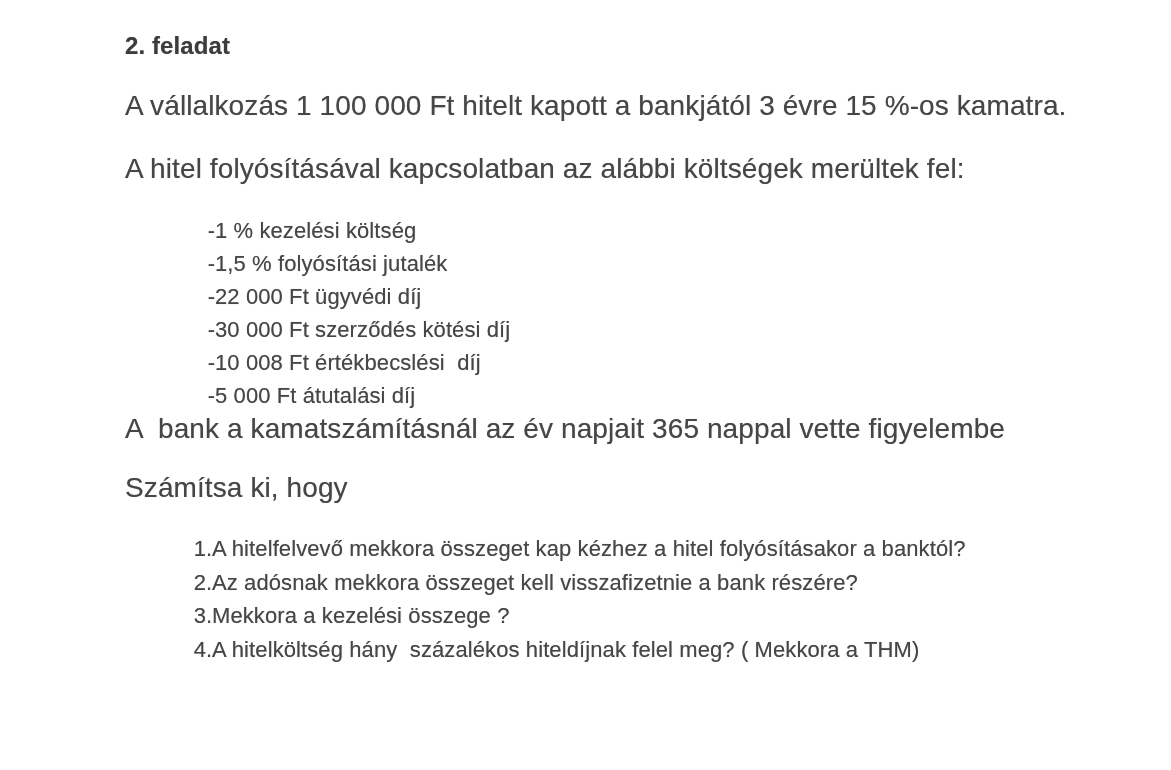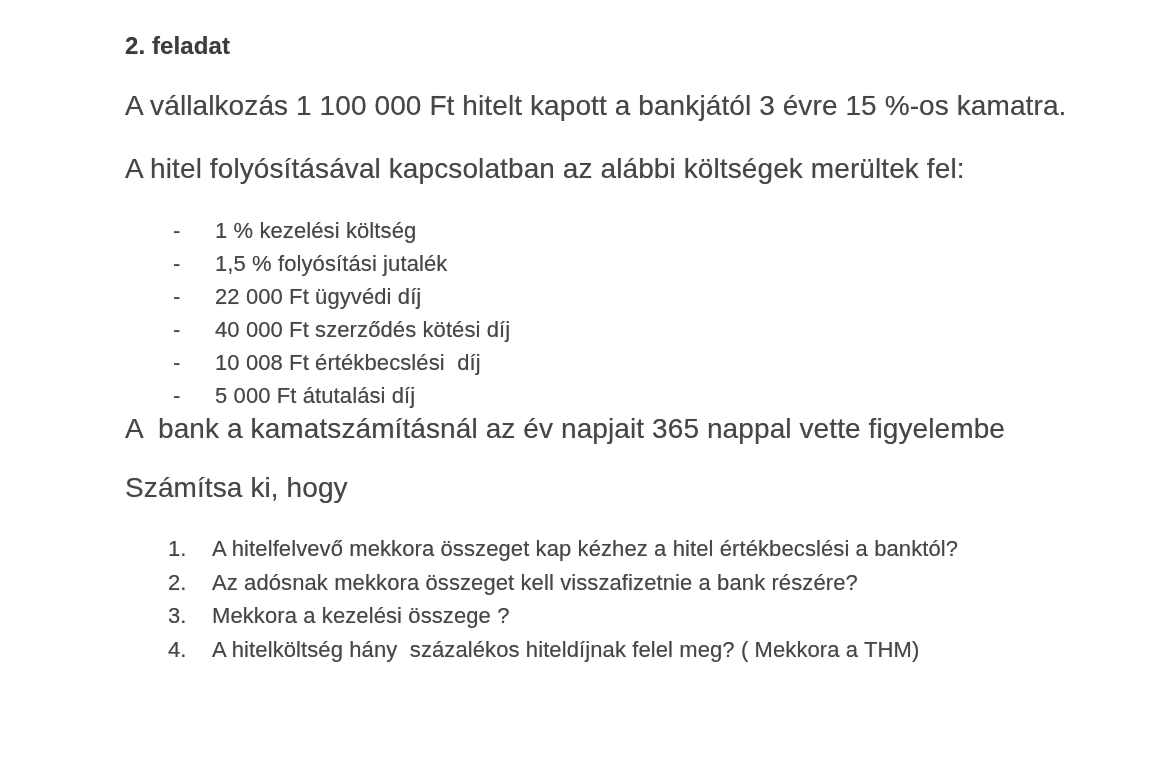--- a/index.html
+++ b/index.html
@@ -7,20 +7,21 @@
     width: 1171px; height: 770px;
     background: #ffffff;
     overflow: hidden;
     font-family: "Liberation Sans", sans-serif;
   }
   .page {
     position: relative;
     width: 1171px; height: 770px;
     background: #ffffff;
     color: #464646;
+    text-align: right;
   }
   .txt {
     position: absolute;
     white-space: pre-wrap;
     font-size: 28px;
     line-height: 28px;
     color: #464646;
     text-shadow: 0 0 0.7px rgba(74,74,74,0.55);
     letter-spacing: 0.1px;
   }
@@ -92,40 +93,40 @@
     <div class="cost-row">
       <span class="dash">-</span>
       <span class="cost-text">1,5 % folyósítási jutalék</span>
     </div>
     <div class="cost-row">
       <span class="dash">-</span>
       <span class="cost-text">22 000 Ft ügyvédi díj</span>
     </div>
     <div class="cost-row">
       <span class="dash">-</span>
-      <span class="cost-text">40 000 Ft szerződés kötési díj</span>
+      <span class="cost-text">30 000 Ft szerződés kötési díj</span>
     </div>
     <div class="cost-row">
       <span class="dash">-</span>
       <span class="cost-text">10 008 Ft értékbecslési  díj</span>
     </div>
     <div class="cost-row">
       <span class="dash">-</span>
       <span class="cost-text">5 000 Ft átutalási díj</span>
     </div>
   </div>
 
   <div class="txt bank-note">A  bank a kamatszámításnál az év napjait 365 nappal vette figyelembe</div>
 
   <div class="txt prompt">Számítsa ki, hogy</div>
 
   <div class="question-list">
     <div class="question-row">
       <span class="q-num">1.</span>
-      <span class="q-text">A hitelfelvevő mekkora összeget kap kézhez a hitel értékbecslési a banktól?</span>
+      <span class="q-text">A hitelfelvevő mekkora összeget kap kézhez a hitel folyósításakor a banktól?</span>
     </div>
     <div class="question-row">
       <span class="q-num">2.</span>
       <span class="q-text">Az adósnak mekkora összeget kell visszafizetnie a bank részére?</span>
     </div>
     <div class="question-row">
       <span class="q-num">3.</span>
       <span class="q-text">Mekkora a kezelési összege ?</span>
     </div>
     <div class="question-row">

